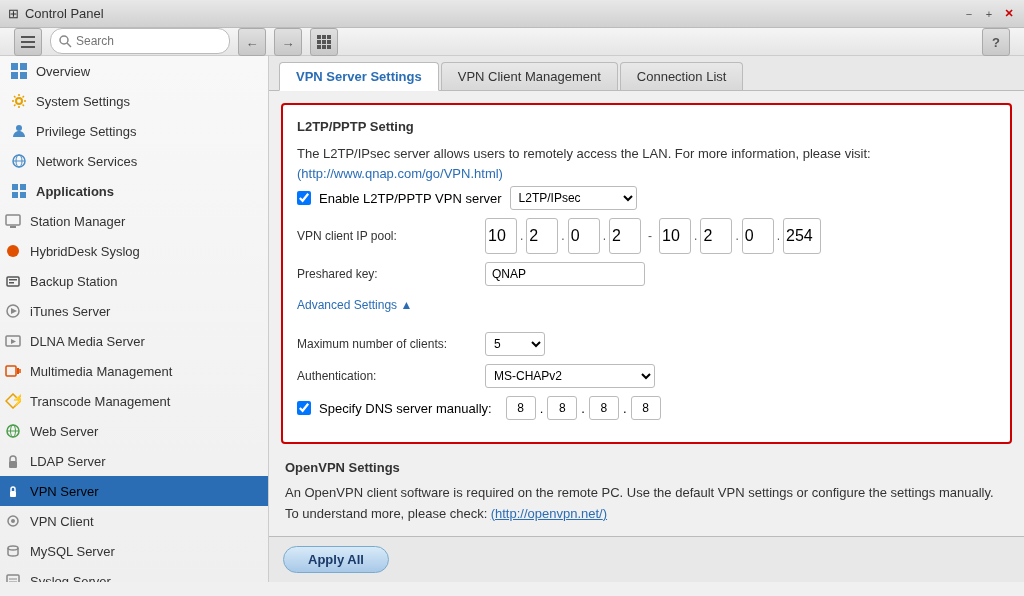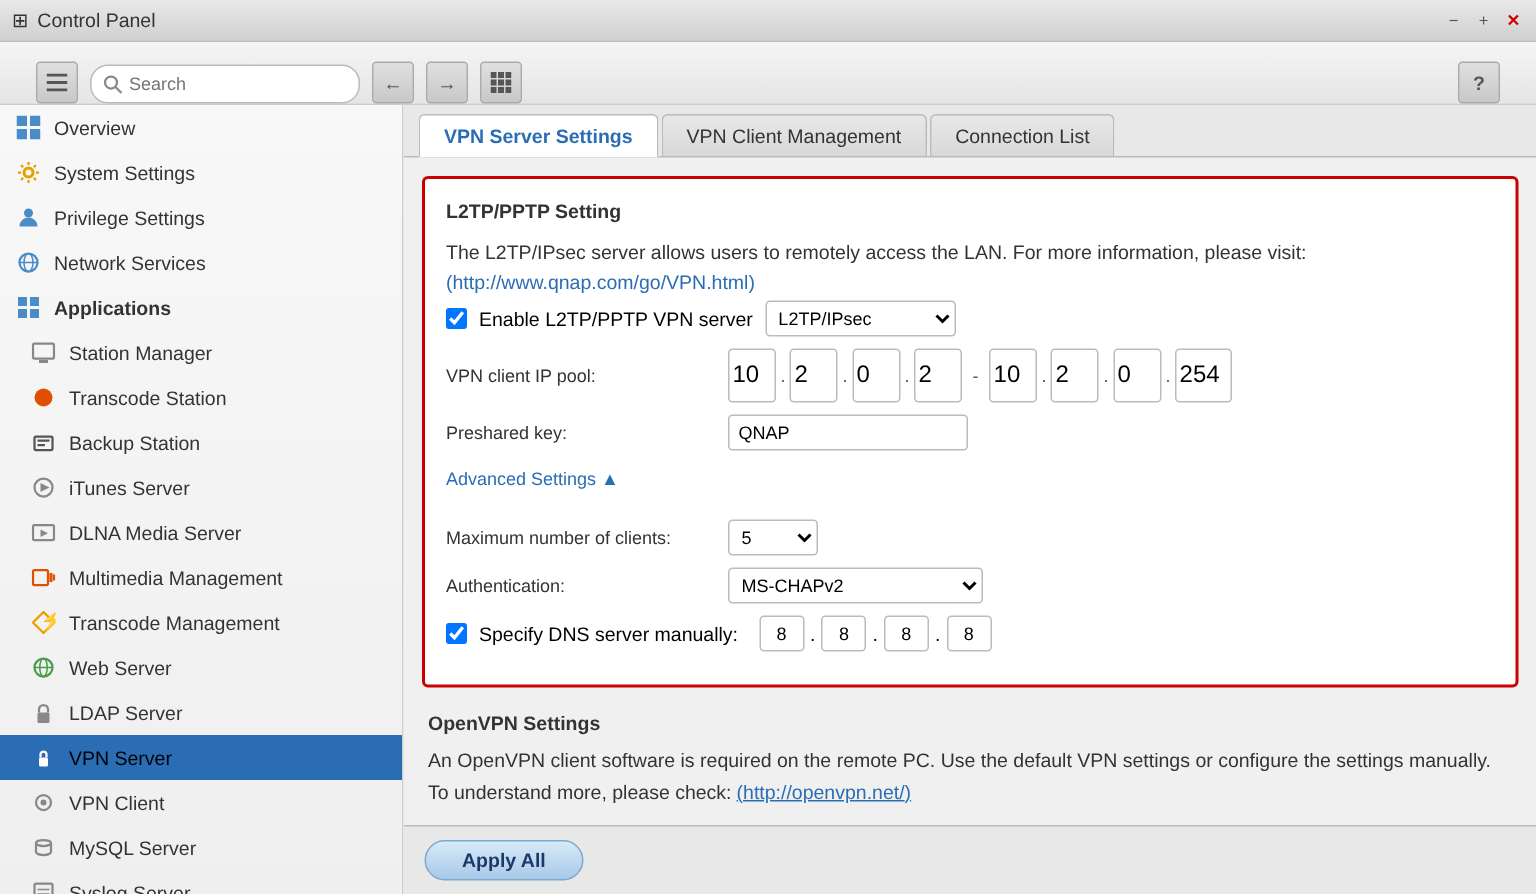--- a/index.html
+++ b/index.html
@@ -18,24 +18,24 @@
     .title-bar-left { display: flex; align-items: center; gap: 6px; font-size: 12px; color: #333; }
     .title-bar-right { display: flex; gap: 6px; }
     .title-btn { width: 14px; height: 14px; border: none; cursor: pointer; font-size: 11px; display: flex; align-items: center; justify-content: center; background: transparent; }
     .title-btn.minimize { color: #555; }
     .title-btn.maximize { color: #555; }
     .title-btn.close { color: #cc0000; font-weight: bold; }
 
     
     .toolbar {
       background: linear-gradient(to bottom, #f5f5f5, #e5e5e5);
-      height: 42px;
-      display: flex;
-      align-items: flex-end;
-      padding: 0 24px;
+      height: 28px;
+      display: flex;
+      align-items: flex-start;
+      padding: 0 14px;
       gap: 8px;
       border-bottom: 1px solid #ccc;
     }
     .sidebar-toggle {
       width: 28px; height: 28px;
       background: linear-gradient(to bottom, #e0e0e0, #c8c8c8);
       border: 1px solid #aaa;
       border-radius: 3px;
       cursor: pointer;
       display: flex; align-items: center; justify-content: center;
@@ -100,21 +100,21 @@
     .sidebar-item {
       display: flex; align-items: center;
       padding: 6px 10px;
       cursor: pointer;
       gap: 8px;
       color: #333;
     }
     .sidebar-item.active { background: #2a6db5; color: #000000; }
     .sidebar-icon { width: 18px; height: 18px; display: flex; align-items: center; justify-content: center; font-size: 14px; flex-shrink: 0; }
     .sidebar-label { font-size: 13px; }
-    .sub-item { padding-left: 20px; }
+    .sub-item { padding-left: 4px; }
 
     
     .content-area {
       flex: 1;
       display: flex;
       flex-direction: column;
       background: #f0f0f0;
       overflow: hidden;
     }
 
@@ -362,21 +362,21 @@
           </svg>
       </span>
       <span class="sidebar-label">Station Manager</span>
     </div>
     <div class="sidebar-item sub-item">
       <span class="sidebar-icon">
         <svg width="16" height="16" viewBox="0 0 16 16">
             <circle cx="8" cy="8" r="6" fill="#e05000"></circle>
           </svg>
       </span>
-      <span class="sidebar-label">Transcode Station</span>
+      <span class="sidebar-label">HybridDesk Syslog</span>
     </div>
     <div class="sidebar-item sub-item">
       <span class="sidebar-icon">
         <svg width="16" height="16" viewBox="0 0 16 16">
             <rect x="2" y="4" width="12" height="9" rx="1" fill="none" stroke="#555" stroke-width="1.5"></rect>
             <rect x="4" y="6" width="8" height="1.5" fill="#555"></rect>
             <rect x="4" y="9" width="5" height="1.5" fill="#555"></rect>
           </svg>
       </span>
       <span class="sidebar-label">Backup Station</span>

